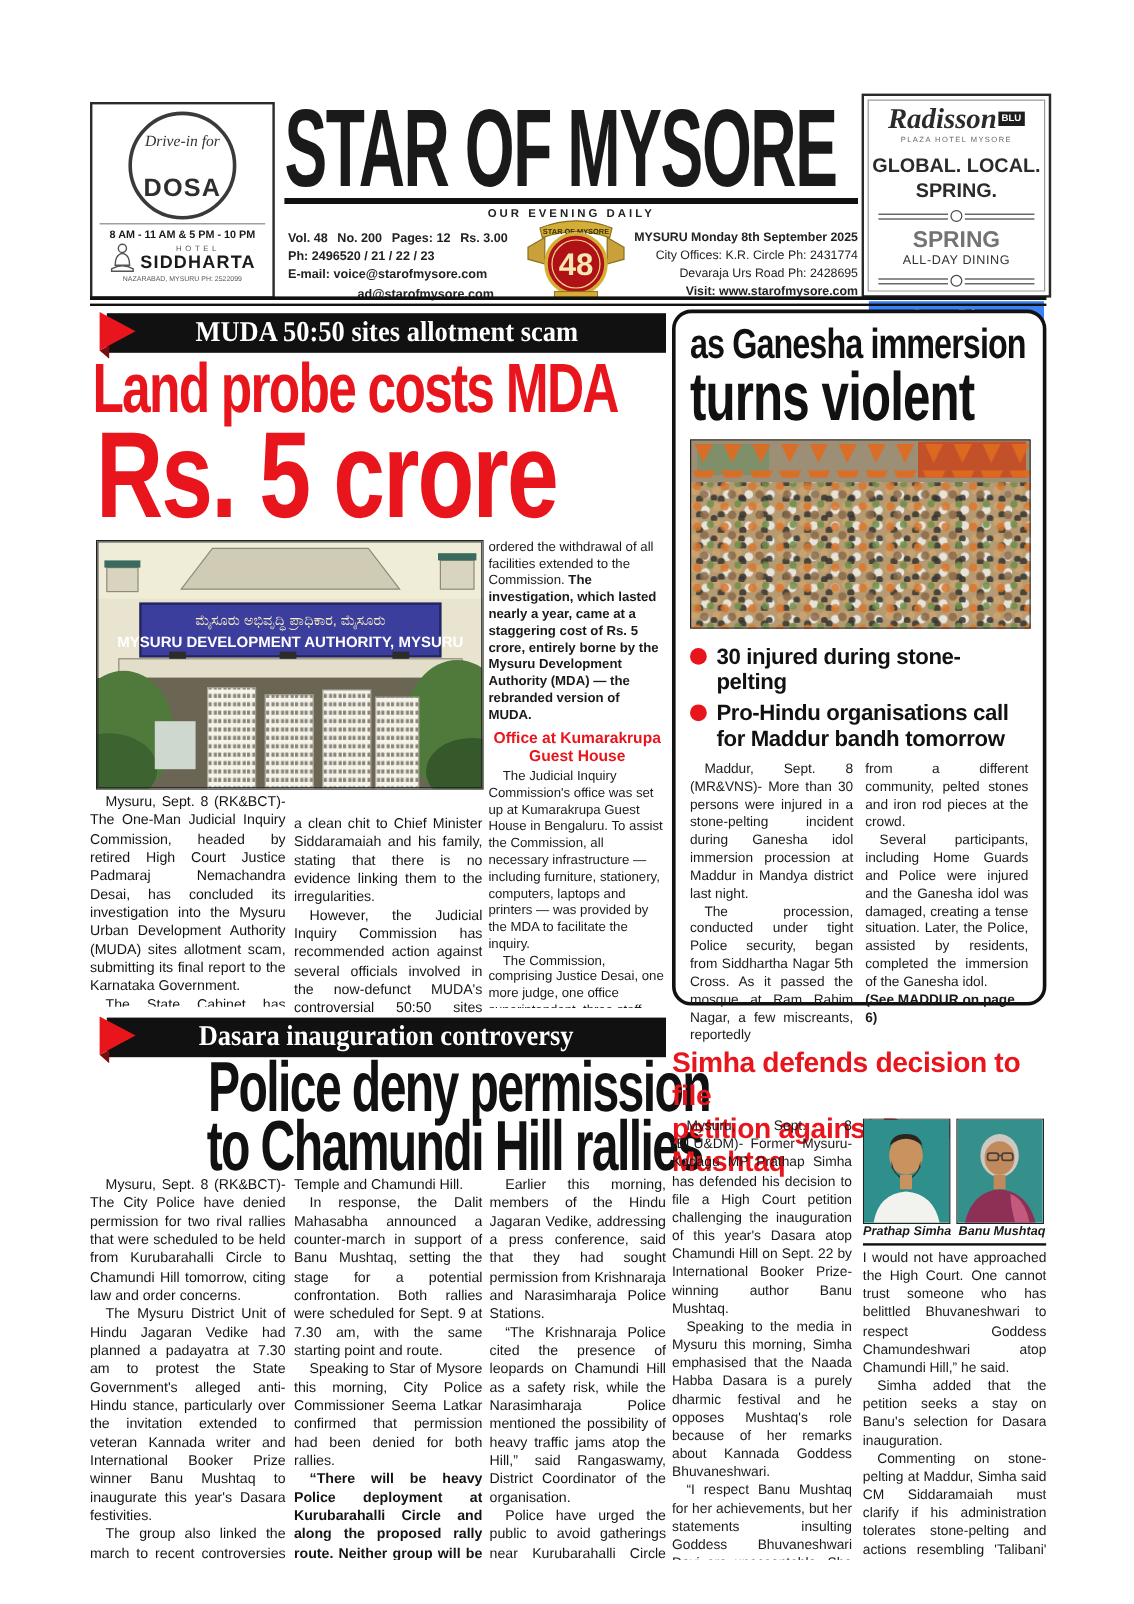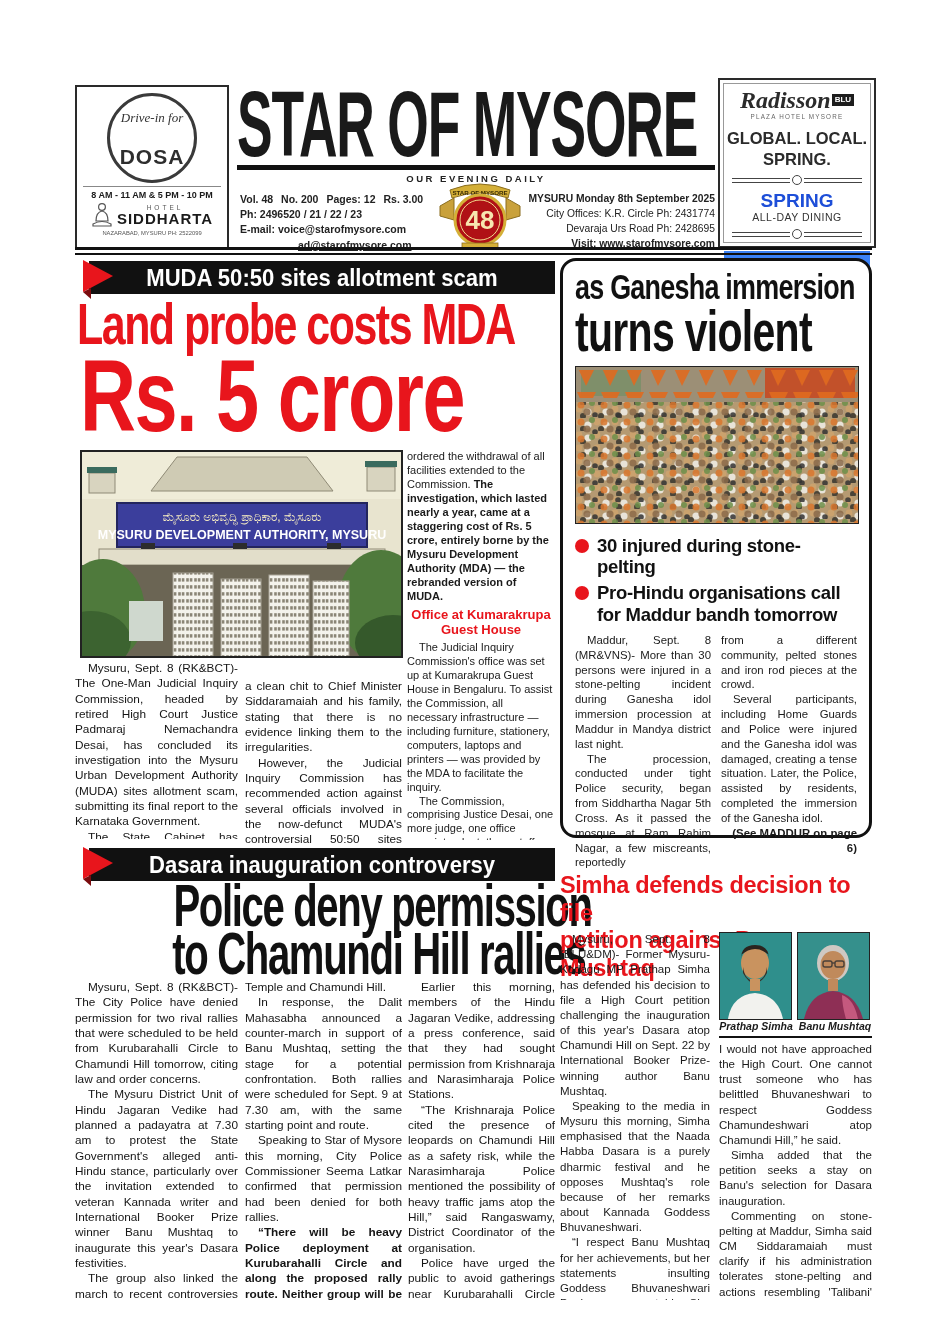--- a/index.html
+++ b/index.html
@@ -40,44 +40,44 @@
 
   .radisson{left:718px;top:78px;width:154px;height:166px;text-align:center;box-shadow:inset 0 0 0 3px #fff, inset 0 0 0 4px #999;}
   .rad-brandrow{margin-top:8px;line-height:1;}
   .rad-script{font-family:"Liberation Serif",serif;font-style:italic;font-weight:bold;font-size:24px;color:#2b2b2b;}
   .rad-blu{display:inline-block;background:#1d1d1d;color:#fff;font-size:8px;font-weight:bold;padding:2px 3px;vertical-align:super;margin-left:1px;}
   .rad-sub{font-size:6.3px;letter-spacing:1.2px;color:#666;margin-top:1px;}
   .rad-big{font-size:16.5px;font-weight:bold;color:#2b2b2b;line-height:1.25;margin-top:8px;}
   .rad-div{display:flex;align-items:center;margin:6px 12px;}
   .rad-div .ln{flex:1;height:3px;border-top:1px solid #444;border-bottom:1px solid #444;}
   .rad-div .dot{width:8px;height:8px;border:1.5px solid #444;border-radius:50%;margin:0 2px;}
-  .rad-season{font-size:19px;font-weight:bold;color:#1d4ed8;line-height:1;}
+  .rad-season{font-size:19px;font-weight:bold;color:#737373;line-height:1;}
   .rad-dining{font-size:10.5px;color:#333;letter-spacing:.5px;margin-top:1px;}
   .rad-bar{background:#3b82f6;color:#fff;font-size:15px;font-weight:bold;padding:4px 0;margin:12px 4px 4px;}
 
   .hdr-rule{left:75px;top:247px;width:797px;height:3px;border-top:3px solid #111;border-bottom:2px solid #111;}
 
   
-  .kicker{height:33px;background:#111;color:#fff;position:absolute;}
+  .kicker{height:33px;background:#111;color:#fff;position:absolute;font-family:Liberation Serif, serif;}
   .kicker .kt{display:block;text-align:center;line-height:33px;}
   .kicker .sx{font-size:24px;letter-spacing:0;transform:scaleX(.92);transform-origin:50% 50%;}
   .kflag{position:absolute;left:-8px;top:-6px;}
 
   
   .probe-h1{left:77px;top:295px;width:478px;}
   .probe-h1 .sx{font-size:58px;color:#e8151c;line-height:1;transform:scaleX(.74);transform-origin:0 0;letter-spacing:-2px;}
   .probe-h2{left:80px;top:348px;width:478px;}
   .probe-h2 .sx{font-size:102px;color:#e8151c;line-height:.95;transform:scaleX(.76);transform-origin:0 0;letter-spacing:-2px;}
   .photo-frame{border:1px solid #222;}
   .col{overflow:hidden;}
   .col3{font-size:11px;line-height:1.27;}
   .col3 p{margin:0;text-indent:12px;}
   .col3 p.ni{text-indent:0;}
   .subhead{font-size:13px;font-weight:bold;color:#e8151c;text-align:center;line-height:1.2;margin:3px 0;}
-  .seemore{font-weight:bold;text-align:right;text-indent:0 !important;margin-top:2px;}
+  .seemore{font-weight:bold;text-align:left;text-indent:0 !important;margin-top:2px;}
 
   
   .maddur{left:560px;top:258px;width:312px;height:580px;border:3.5px solid #111;border-radius:16px;background:#fff;box-sizing:border-box;padding:8px 12px;}
   .mad-h1 .sx{font-size:57px;line-height:.95;transform:scaleX(.74);transform-origin:0 0;color:#111;}
   .mad-h2 .sx{font-size:35px;line-height:1;transform:scaleX(.77);transform-origin:0 0;color:#111;}
   .mad-h3 .sx{font-size:57px;line-height:.98;transform:scaleX(.72);transform-origin:0 0;color:#111;}
   .bullets{margin-top:7px;}
   .bullet{display:flex;gap:8px;margin:5px 0;}
   .bdisc{width:14px;height:14px;border-radius:50%;background:#e8151c;flex:0 0 auto;margin-top:4px;}
   .btext{font-size:18.5px;font-weight:bold;line-height:1.15;letter-spacing:-.3px;color:#111;}

